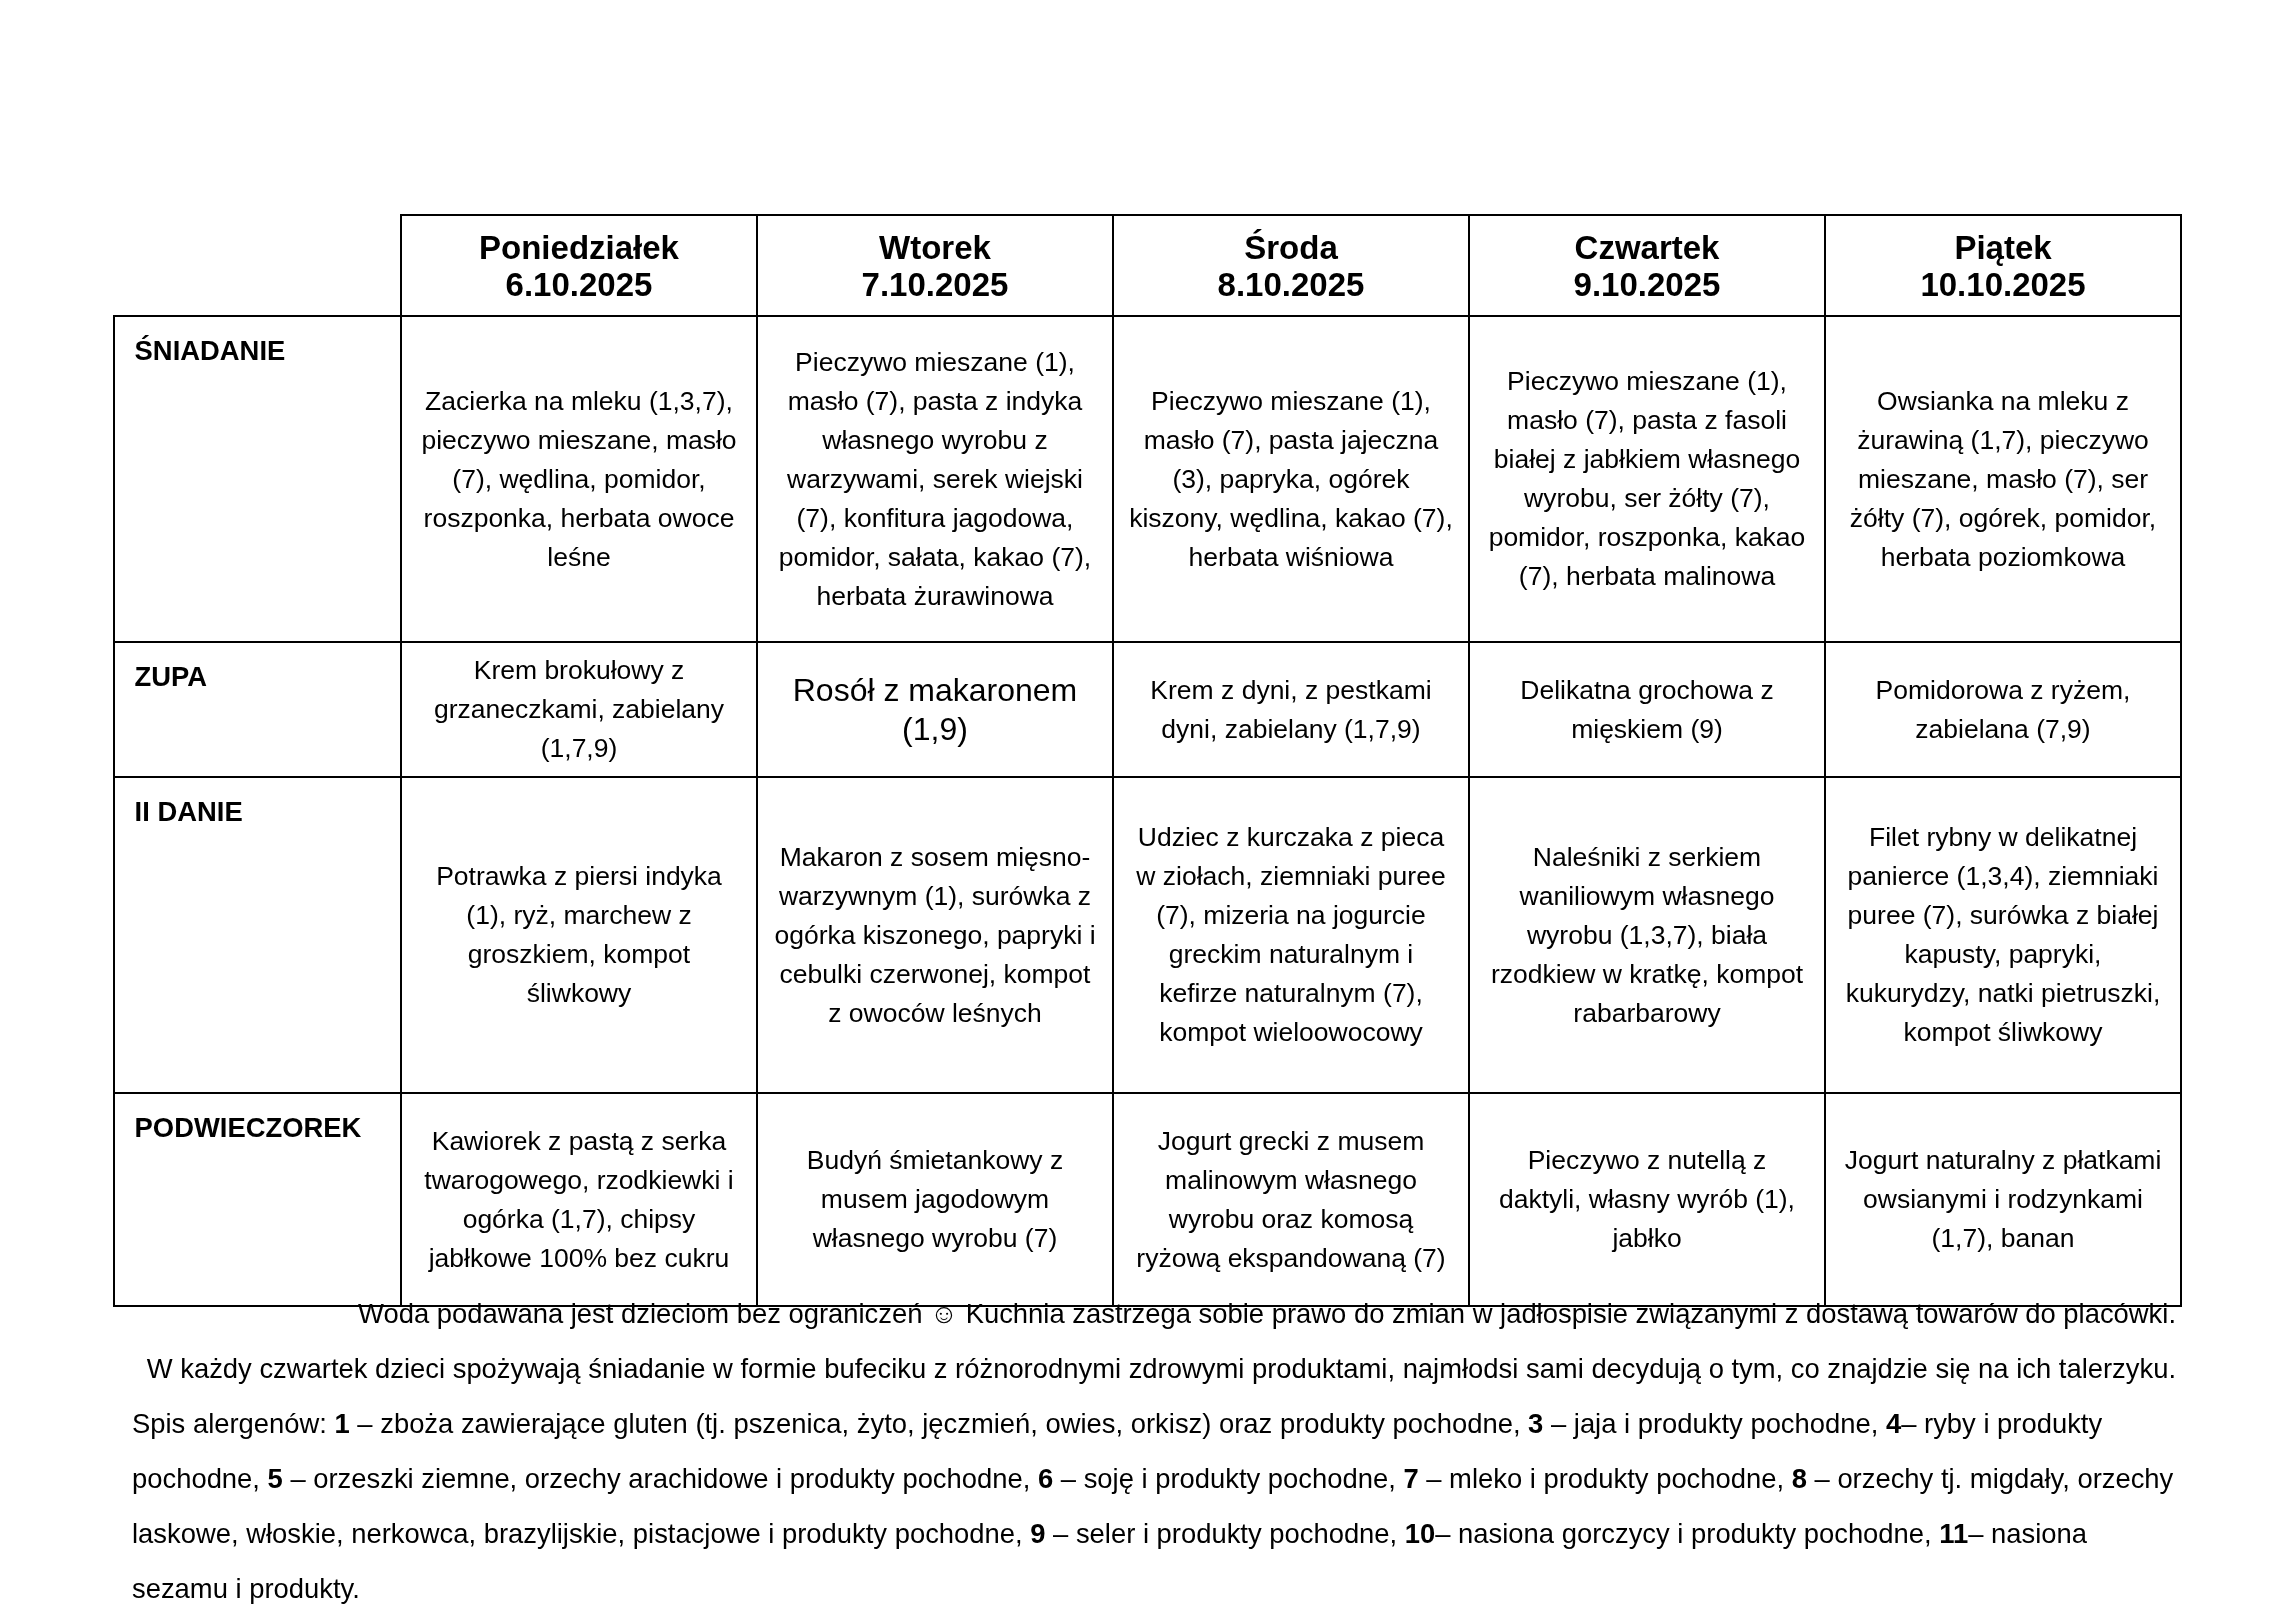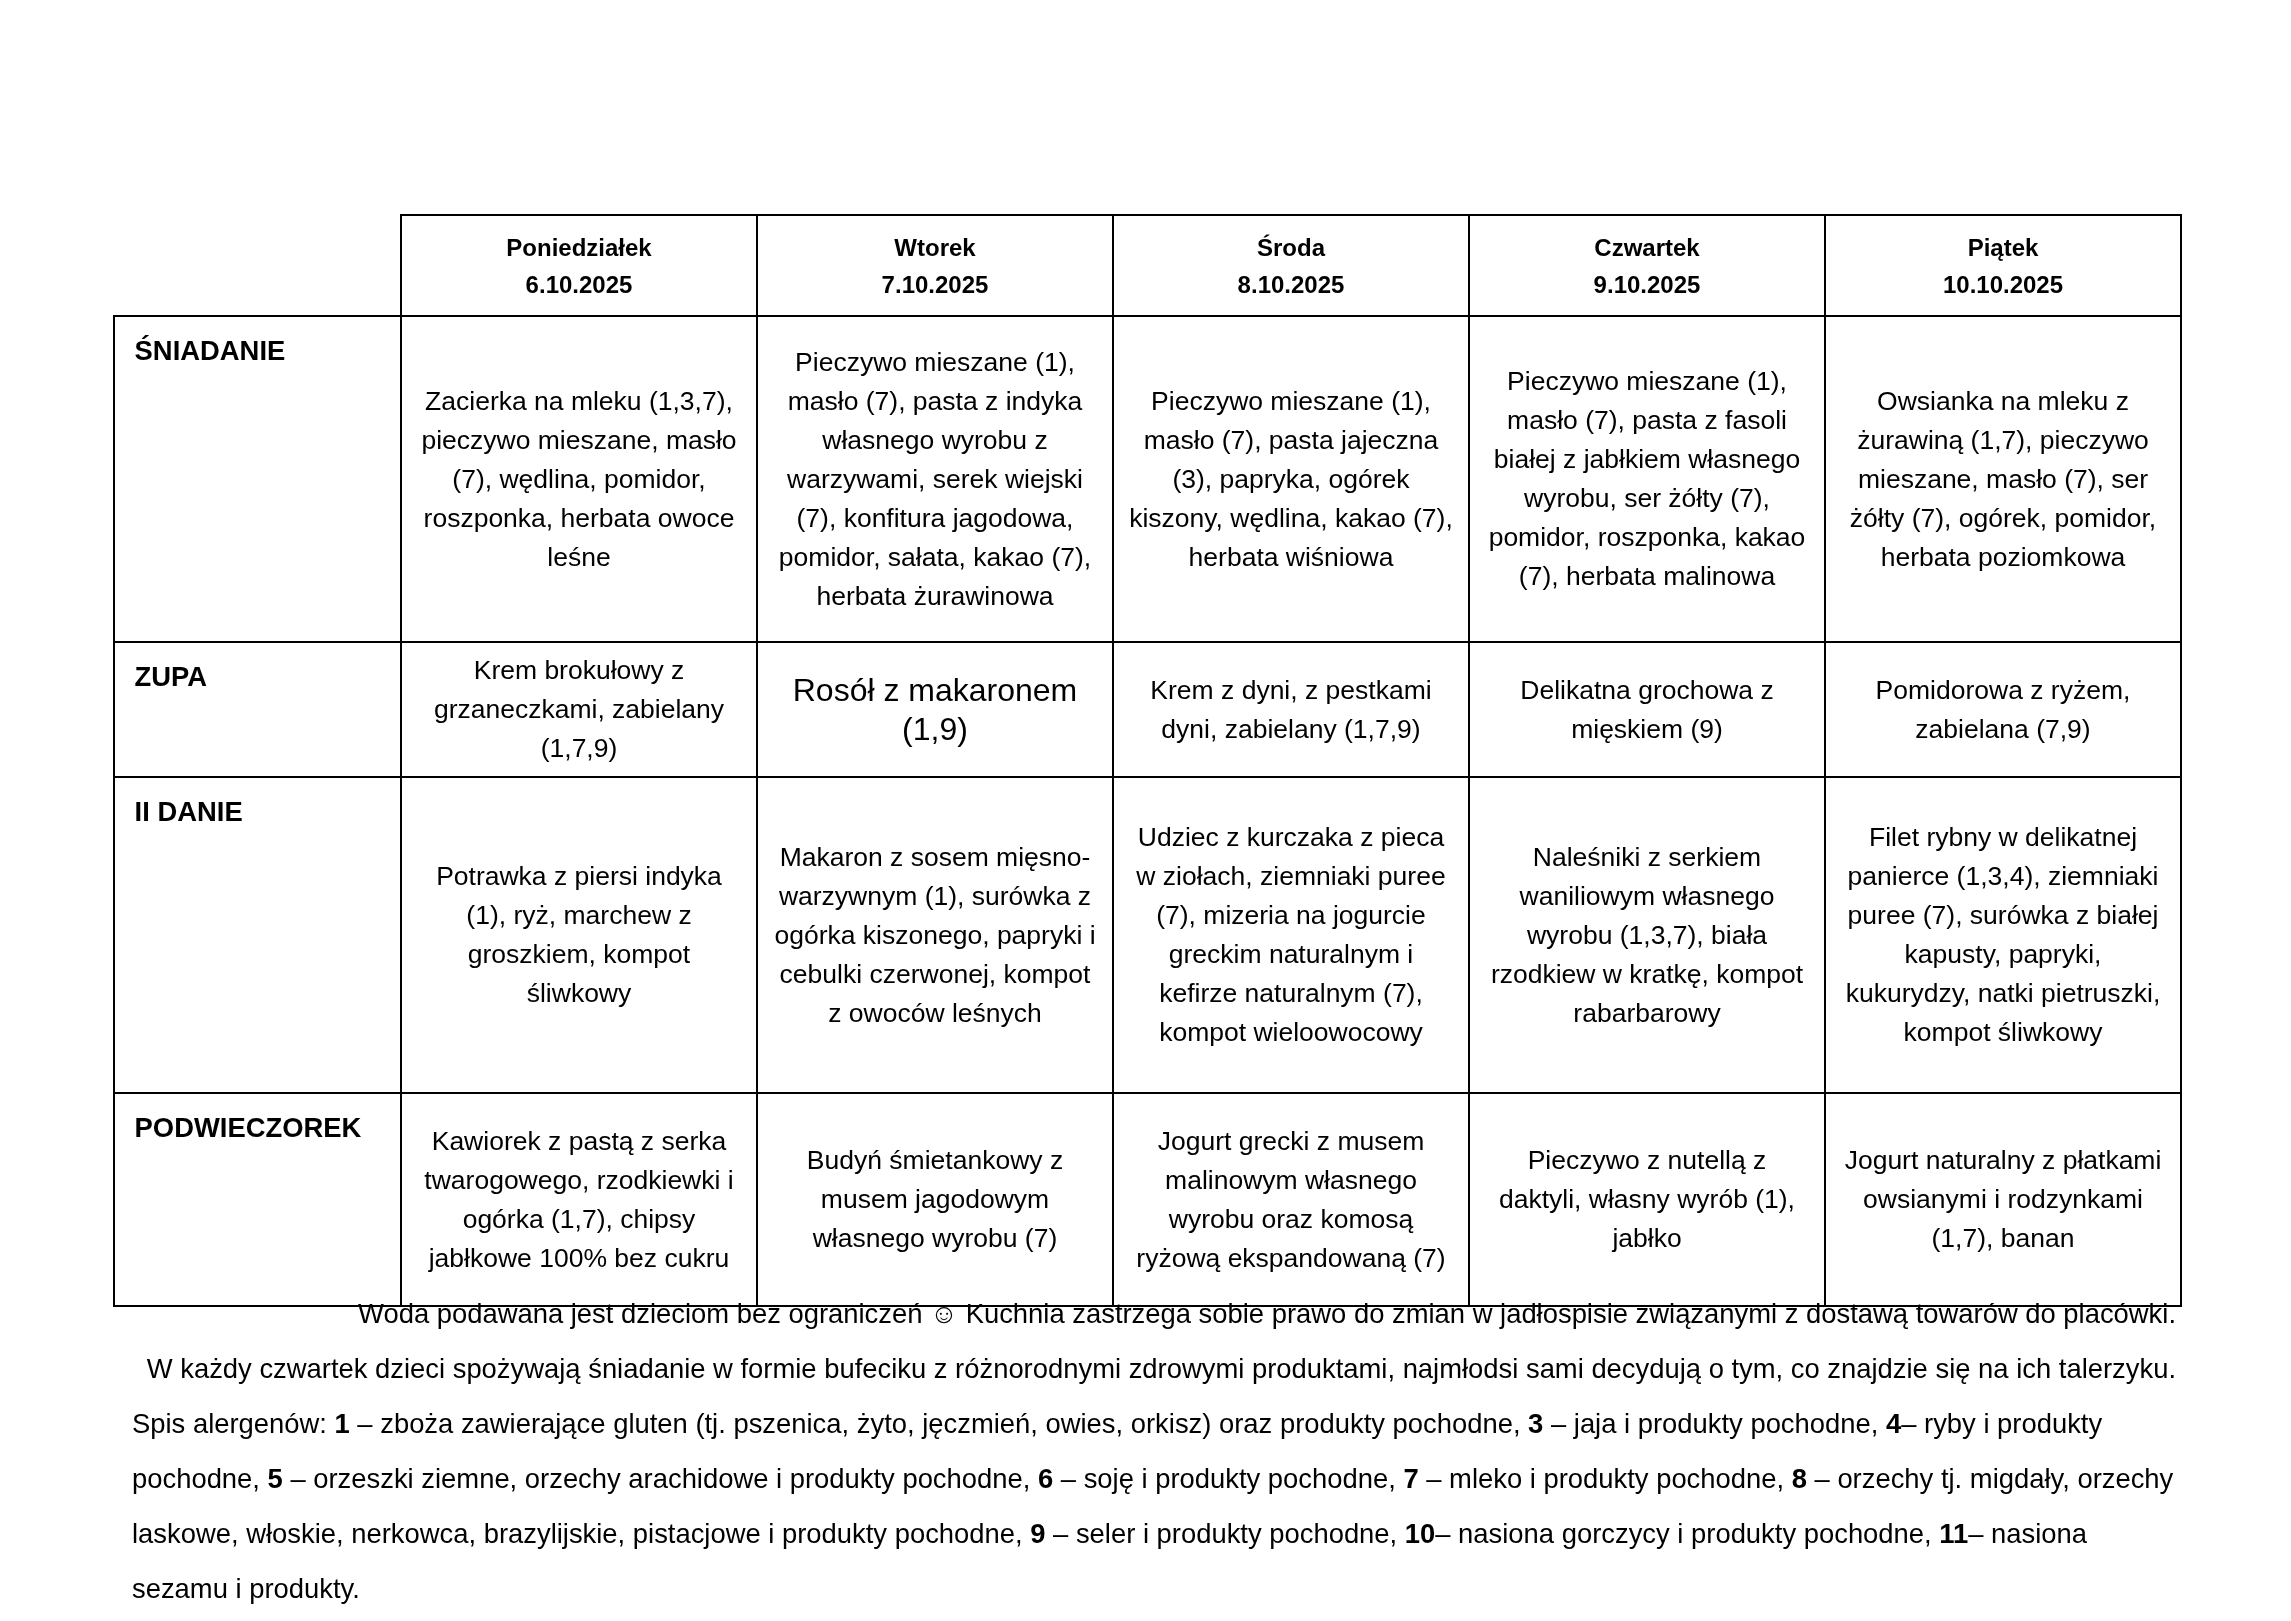--- a/index.html
+++ b/index.html
@@ -34,21 +34,21 @@
     line-height: 39px;
     overflow: hidden;
   }
 
   
   td.corner-cell { border: none; background: #ffffff; }
 
   
   th.day-header {
     font-weight: bold;
-    font-size: 24px;
+    font-size: 33px;
     line-height: 37px;
     text-align: center;
     vertical-align: middle;
     height: 99px;
     border-top-width: 2.9px;
     border-bottom-width: 2.9px;
     padding: 0 5.9px;
   }
   th.day-header.first-day { border-left-width: 2.9px; }
   th.day-header.last-day  { border-right-width: 2.9px; }

